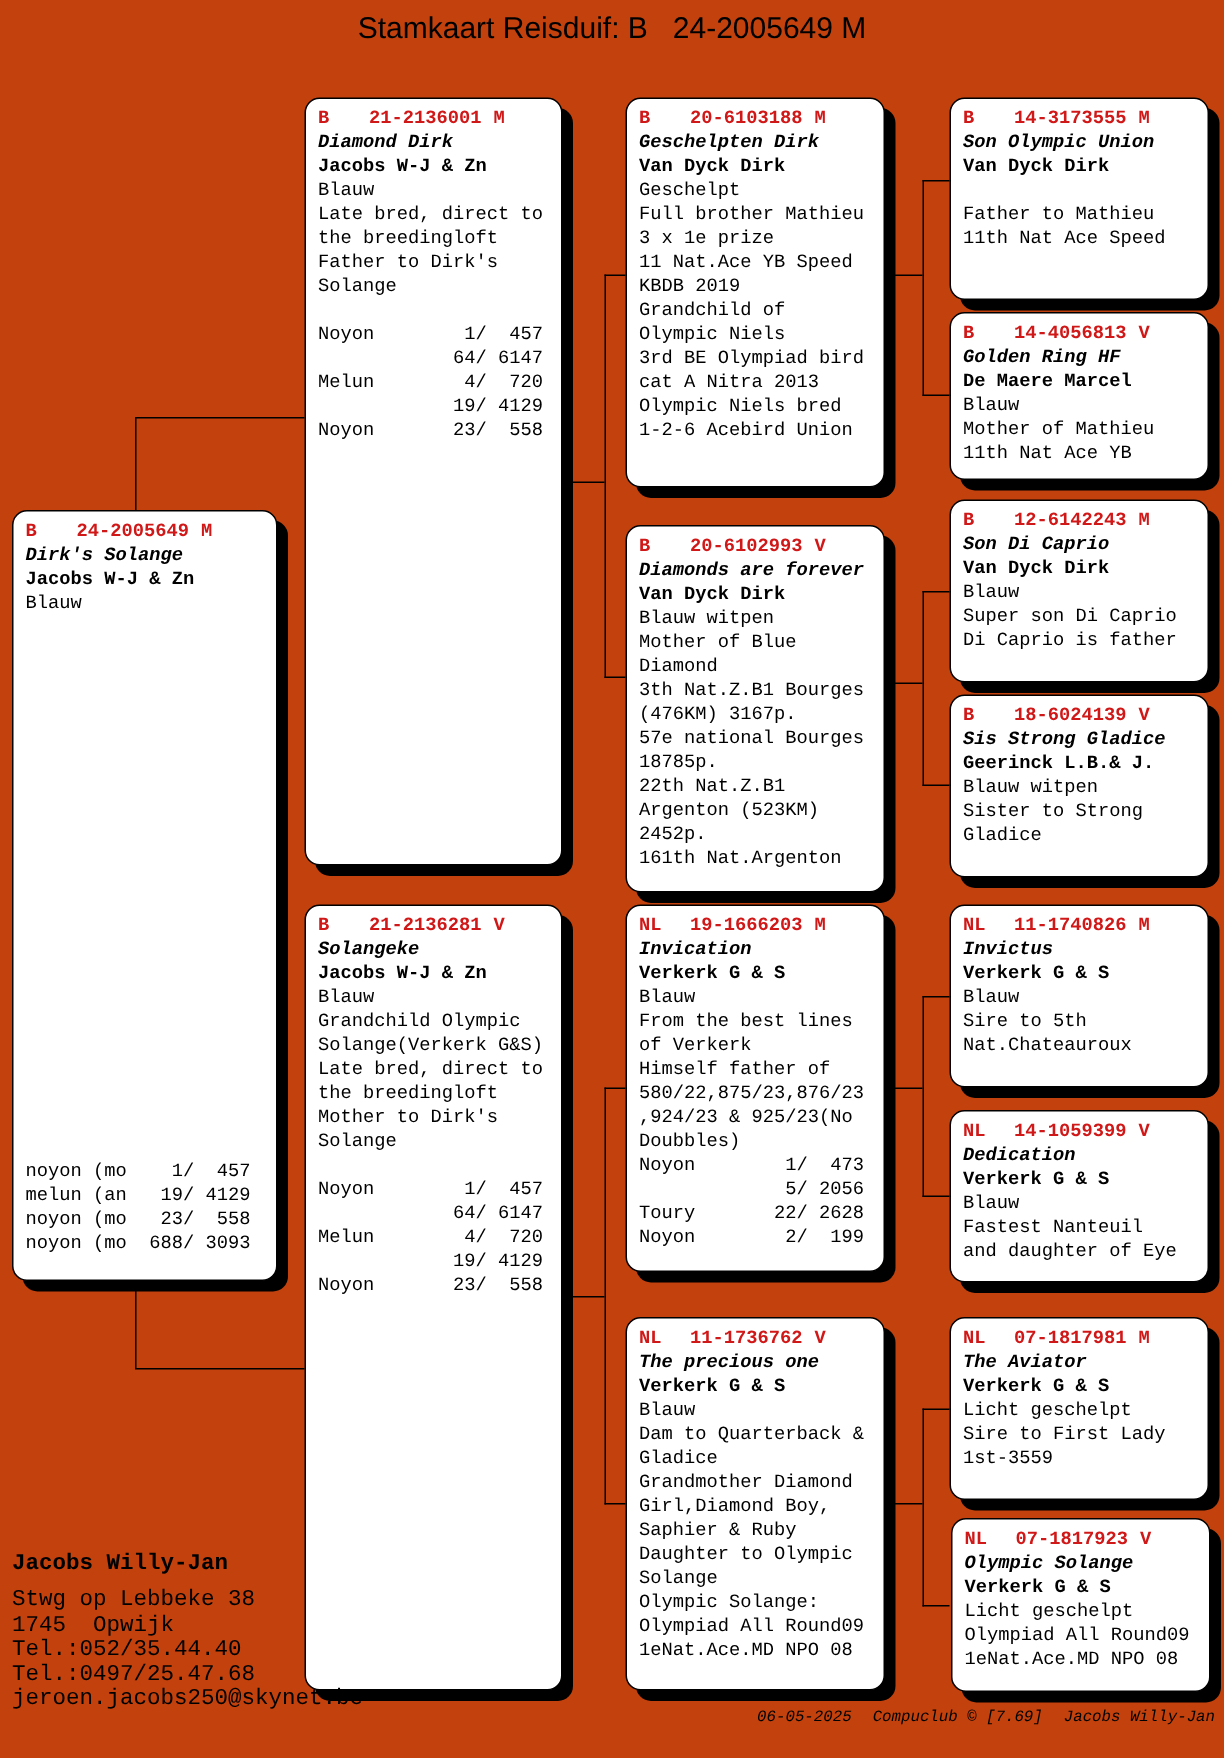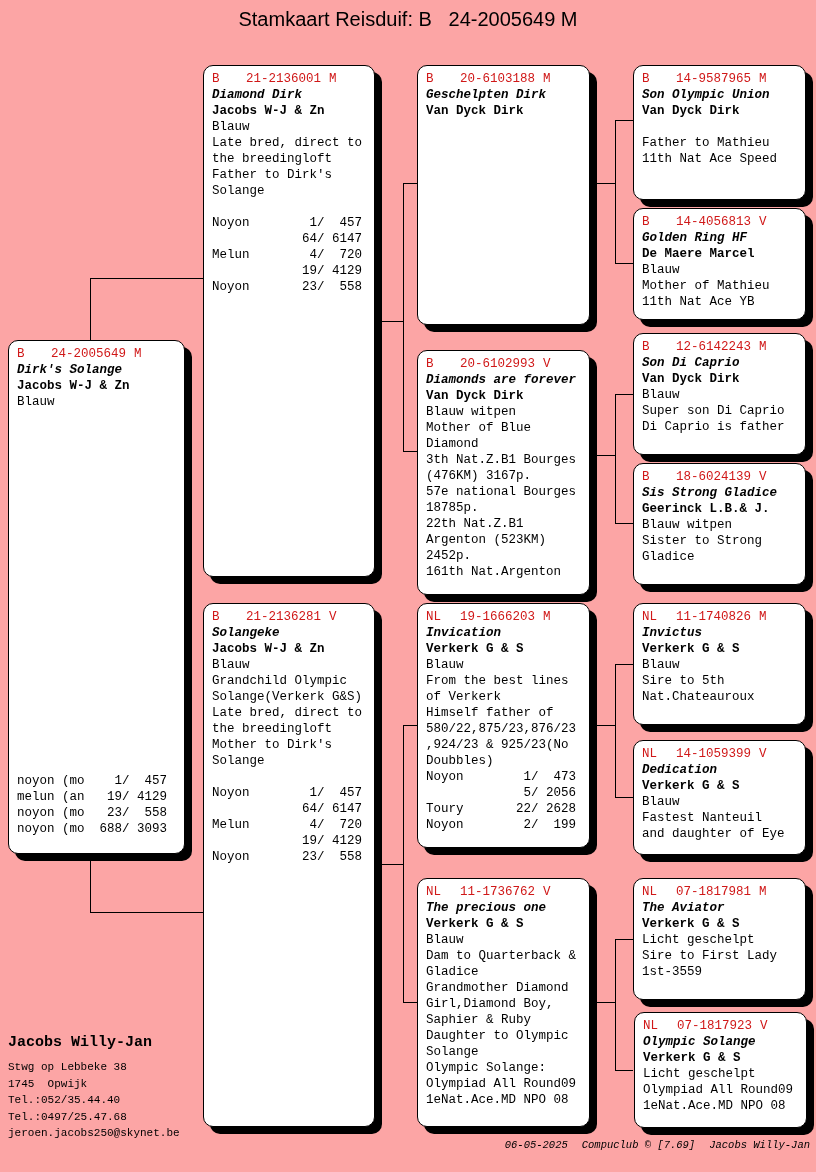--- a/index.html
+++ b/index.html
@@ -1,23 +1,23 @@
 <!DOCTYPE html>
 <html><head>
 <meta charset="utf-8">
 <style>
   html,body{margin:0;padding:0;background:#ffffff;}
-  #page{position:relative;width:816px;height:1172px;background:#fca5a5;overflow:hidden;
+  #page{position:relative;width:816px;height:1172px;background:#c2410c;overflow:hidden;
         font-family:"Liberation Mono",monospace;color:#000;}
   #title{position:absolute;left:0;top:8px;width:100%;text-align:center;
          font-family:"Liberation Sans",sans-serif;font-size:20px;color:#000;white-space:pre;}
   .box{position:absolute;box-sizing:border-box;background:#fff;border:1px solid #000;
        border-radius:10px;box-shadow:7px 7px 0 #000;padding:5px 8px 6px 8px;
        font-size:12.5px;line-height:16px;display:flex;flex-direction:column;}
-  .hdr{color:#d01818;font-weight:normal;white-space:pre;}
+  .hdr{color:#d01818;font-weight:bold;white-space:pre;}
   .hdr .cc{display:inline-block;width:34px;}
   .hdr .sex{margin-left:8px;}
   .name{font-weight:bold;font-style:italic;white-space:pre;}
   .owner{font-weight:bold;white-space:pre;}
   .info{white-space:pre-wrap;}
   .results{white-space:pre;}
   .gap-results{margin-top:16px;}
   .bottom-results{margin-top:auto;margin-bottom:10px;}
   .hline,.vline{position:absolute;background:#000;}
   .hline{height:1px;}
@@ -34,21 +34,21 @@
   #box-ggp2{left:633px;top:208px;width:173px;height:112px;}
   #box-ggp3{left:633px;top:333px;width:173px;height:122px;}
   #box-ggp4{left:633px;top:463px;width:173px;height:122px;}
   #box-ggp5{left:633px;top:603px;width:173px;height:122px;}
   #box-ggp6{left:633px;top:740px;width:173px;height:115px;}
   #box-ggp7{left:633px;top:878px;width:173px;height:122px;}
   #box-ggp8{left:634px;top:1012px;width:173px;height:116px;}
   
   #breeder{position:absolute;left:8px;top:1033px;}
   #breeder .bname{font-weight:bold;font-size:15px;line-height:20px;margin-bottom:6px;}
-  #breeder .baddr{font-size:11px;line-height:16.5px;white-space:pre-wrap;}
+  #breeder .baddr{font-size:15px;line-height:16.5px;white-space:pre-wrap;}
   #footer{position:absolute;right:6px;top:1139px;font-style:italic;font-size:10.5px;white-space:pre;}
   #footer span{margin-left:14px;}
 </style>
 </head>
 <body>
 
 <div id="page">
 
   <div id="title">Stamkaart Reisduif: B   24-2005649 M</div>
 
@@ -94,20 +94,31 @@
             64/ 6147
 Melun        4/  720
             19/ 4129
 Noyon       23/  558</div>
   </div>
 
   <div class="box" id="box-gp1">
     <div class="hdr"><span class="cc">B</span><span>20-6103188</span><span class="sex">M</span></div>
     <div class="name">Geschelpten Dirk</div>
     <div class="owner">Van Dyck Dirk</div>
+    <div class="info">Geschelpt
+Full brother Mathieu
+3 x 1e prize
+11 Nat.Ace YB Speed
+KBDB 2019
+Grandchild of
+Olympic Niels
+3rd BE Olympiad bird
+cat A Nitra 2013
+Olympic Niels bred
+1-2-6 Acebird Union</div>
   </div>
 
   <div class="box" id="box-gp2">
     <div class="hdr"><span class="cc">B</span><span>20-6102993</span><span class="sex">V</span></div>
     <div class="name">Diamonds are forever</div>
     <div class="owner">Van Dyck Dirk</div>
     <div class="info">Blauw witpen
 Mother of Blue
 Diamond
 3th Nat.Z.B1 Bourges
@@ -148,21 +159,21 @@
 Girl,Diamond Boy,
 Saphier &amp; Ruby
 Daughter to Olympic
 Solange
 Olympic Solange:
 Olympiad All Round09
 1eNat.Ace.MD NPO 08</div>
   </div>
 
   <div class="box" id="box-ggp1">
-    <div class="hdr"><span class="cc">B</span><span>14-9587965</span><span class="sex">M</span></div>
+    <div class="hdr"><span class="cc">B</span><span>14-3173555</span><span class="sex">M</span></div>
     <div class="name">Son Olympic Union</div>
     <div class="owner">Van Dyck Dirk</div>
     <div class="info">
 Father to Mathieu
 11th Nat Ace Speed</div>
   </div>
 
   <div class="box" id="box-ggp2">
     <div class="hdr"><span class="cc">B</span><span>14-4056813</span><span class="sex">V</span></div>
     <div class="name">Golden Ring HF</div>

